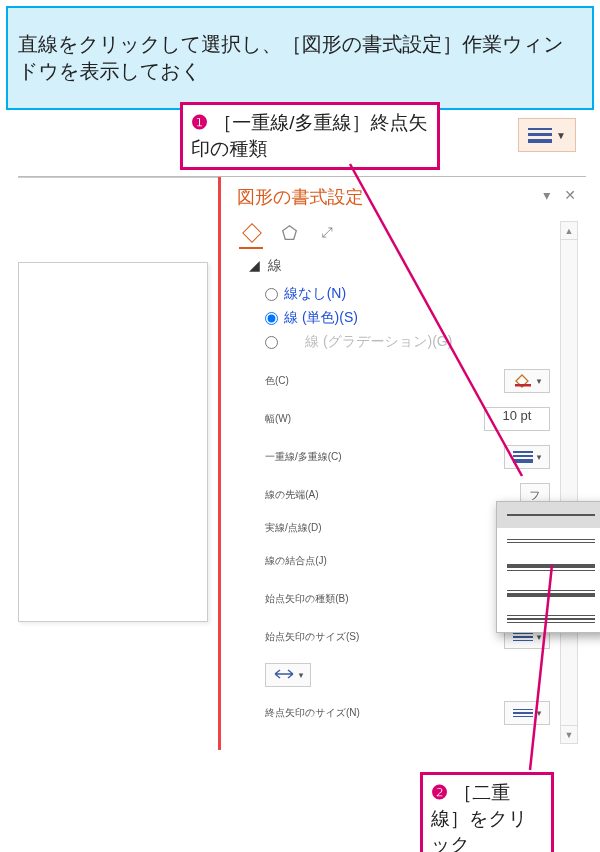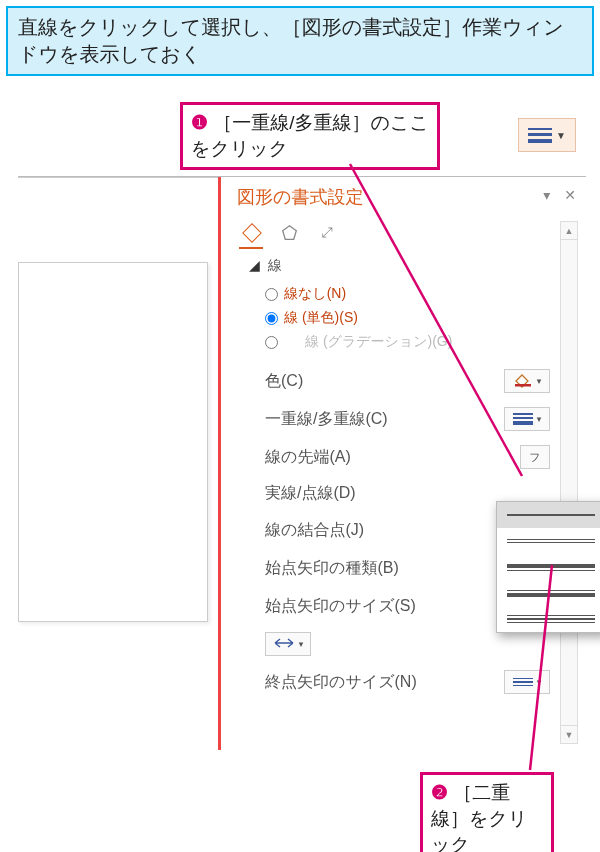--- a/index.html
+++ b/index.html
@@ -5,21 +5,21 @@
   * { box-sizing: border-box; margin: 0; padding: 0; }
   body { font-family: "Meiryo", "Yu Gothic", sans-serif; width: 600px; height: 852px; position: relative; background: #fff; }
 
   
   .top-note {
     position: absolute;
     left: 6px; top: 6px;
     width: 588px;
     border: 2px solid #00aeef;
     background: #d4f0fb;
-    padding: 6px 10px;
+    padding: 23px 10px;
     font-size: 20px;
     color: #222;
   }
 
   
   .callout1 {
     position: absolute;
     left: 180px; top: 102px;
     width: 260px;
     border: 3px solid #d7006e;
@@ -125,29 +125,29 @@
     margin-bottom: 10px;
   }
   .section-head .tri { color: #333; margin-right: 4px; }
 
   .radio-row, .prop-row {
     display: flex; align-items: center;
     margin-bottom: 6px;
     padding-left: 16px;
   }
   .radio-row input { margin-right: 6px; }
-  .radio-row label { font-size: 14px; color: #c2410c; }
+  .radio-row label { font-size: 14px; color: #1d4ed8; }
   .radio-row label.muted { color: #bbb; margin-left: 21px; }
 
   .prop-row {
     justify-content: space-between;
     margin-bottom: 14px;
     padding-right: 0;
   }
-  .prop-label { font-size: 16px; color: #555; }
+  .prop-label { font-size: 10px; color: #555; }
   .prop-ctrl {
     display: flex; align-items: center; gap: 6px;
   }
   .prop-ctrl .dropbtn {
     width: 46px; height: 24px;
     border: 1px solid #ccc;
     background: #fafafa;
     display: flex; align-items: center; justify-content: center;
     font-size: 11px; color: #555;
   }
@@ -247,21 +247,21 @@
 </style>
 </head>
 <body>
 
 <div class="top-note">
   <span>直線をクリックして選択し、［図形の書式設定］作業ウィンドウを表示しておく</span>
 </div>
 
 <div class="callout1">
   <span class="num">❶</span>
-  <span>［一重線/多重線］のここをクリック</span>
+  <span>［一重線/多重線］終点矢印の種類</span>
 </div>
 
 <div class="linebtn-top">
   <span class="glyph">
     <div class="line1"></div>
       <div class="line2"></div>
       <div class="line3"></div>
   </span>
   <span class="arrow">▼</span>
 </div>
@@ -324,20 +324,26 @@
                   <path d="M3 9 L9 3 L15 9 L9 15 Z" fill="none" stroke="#c0762a" stroke-width="1.3"></path>
                   <rect x="2" y="12" width="16" height="2.5" fill="#c02a2a"></rect>
                 </svg>
             </span>
               <span class="arrow">▾</span>
           </span>
         </span>
       </div>
 
 
+      <div class="prop-row">
+        <span class="prop-label">幅(W)</span>
+        <span class="prop-ctrl">
+          <span class="spin">10 pt</span>
+        </span>
+      </div>
 
       <div class="prop-row">
         <span class="prop-label">一重線/多重線(C)</span>
         <span class="prop-ctrl">
           <span class="dropbtn icon">
             <span class="lineicon">
                 <span class="l"></span>
                 <span class="l m"></span>
                 <span class="l k"></span>
               </span>

